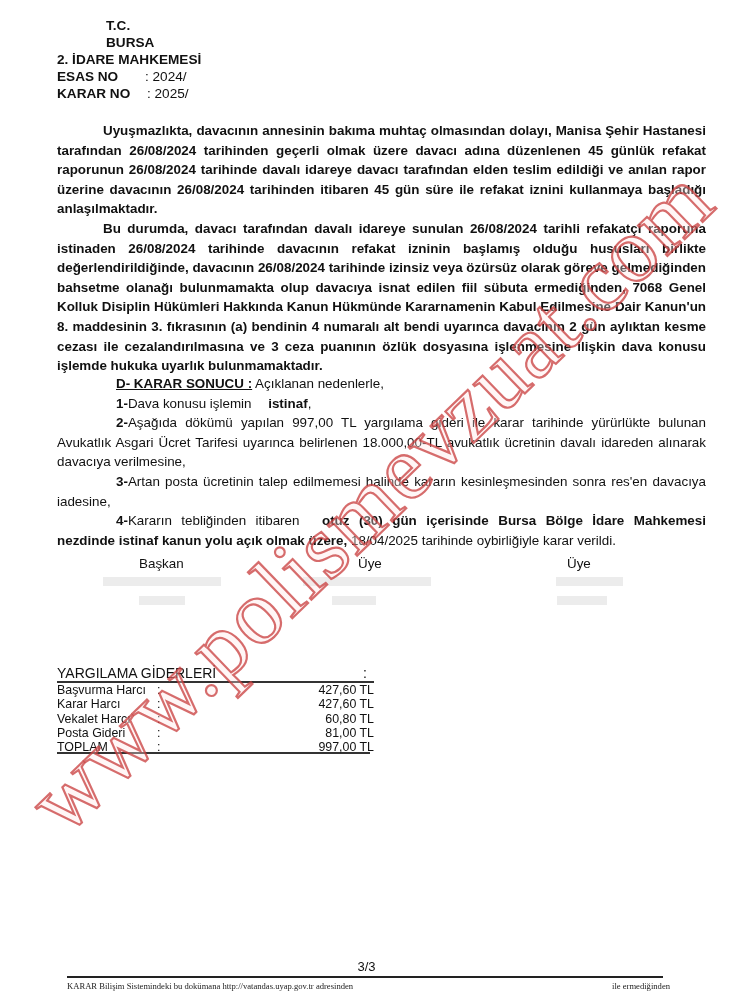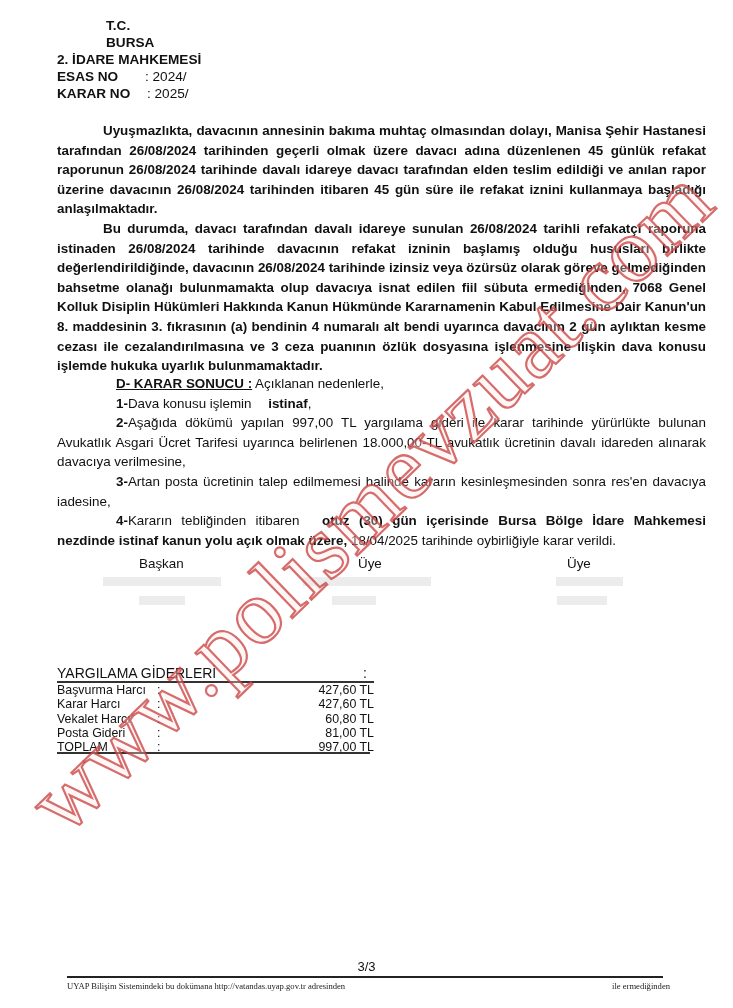--- a/index.html
+++ b/index.html
@@ -116,16 +116,16 @@
   <div class="rule" style="left:0; width:313px; top:86px;"></div>
   <div class="cost-row" style="margin-top:0;">
     <span class="name">TOPLAM</span>
     <span class="colon">:</span>
     <span class="amt">997,00 TL</span>
   </div>
 </div>
 
 <div class="page-no">3/3</div>
 <div class="footer-line"></div>
-<div class="footer-text" style="left:67px;">UYAP Bilişim Sistemindeki bu dokümana http://vatandas.uyap.gov.tr adresinden</div>
+<div class="footer-text" style="left:67px;">KARAR Bilişim Sistemindeki bu dokümana http://vatandas.uyap.gov.tr adresinden</div>
 <div class="footer-text" style="left:612px;">ile ermediğinden</div>
 
 <div class="watermark">www.polismevzuat.com</div>
 
 </body></html>

